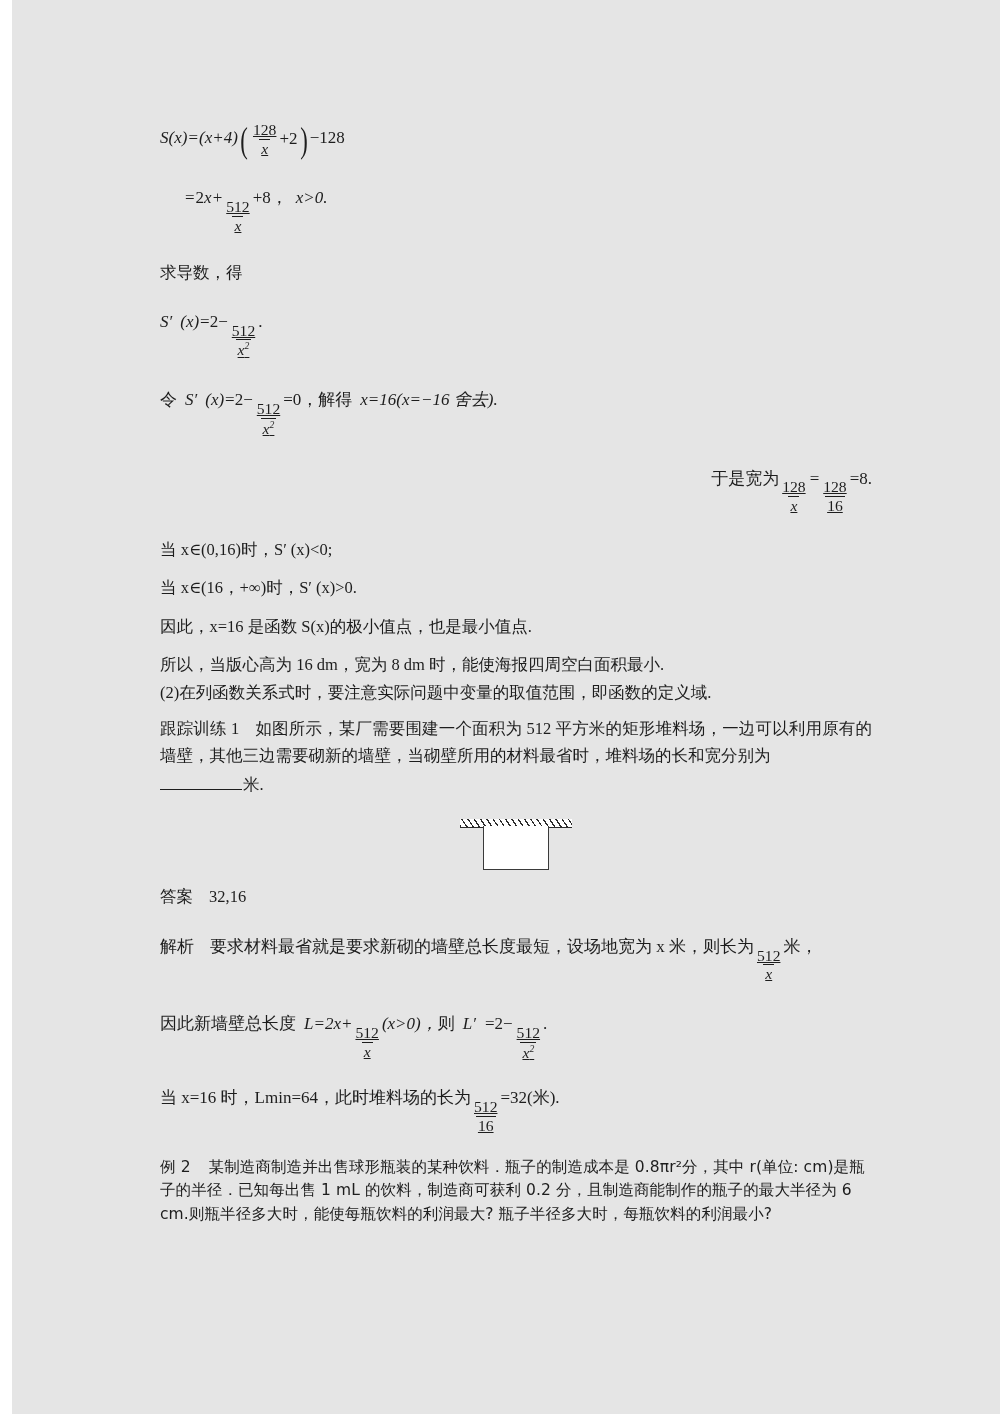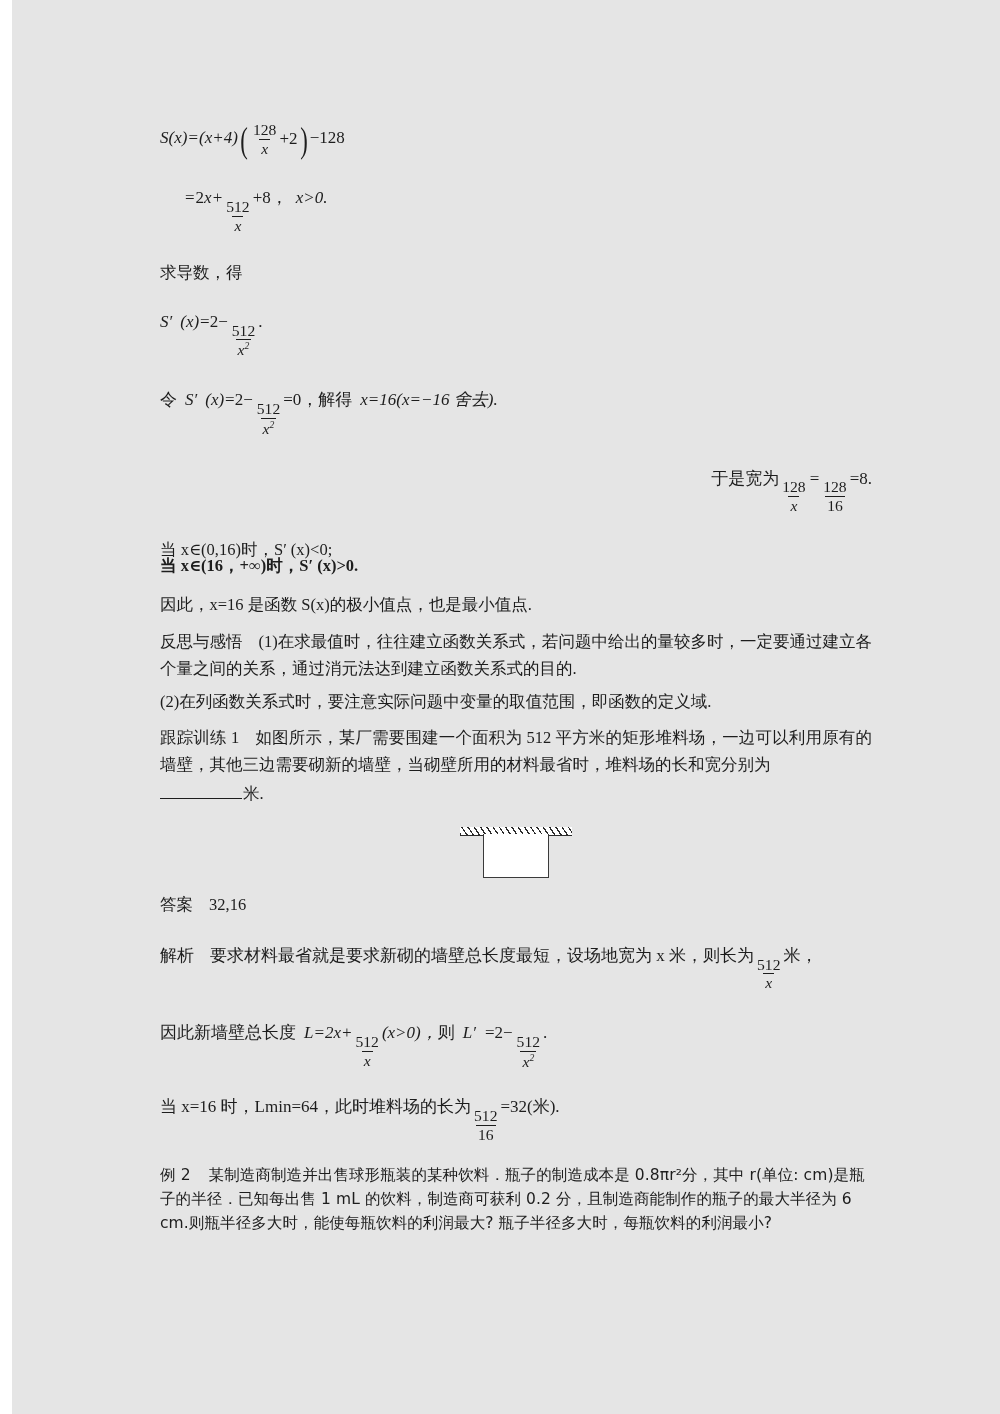--- a/index.html
+++ b/index.html
@@ -61,20 +61,21 @@
   .op { font-style: normal; padding: 0 1px; }
 
   
   .frac {
     display: inline-flex;
     flex-direction: column;
     align-items: center;
     vertical-align: -0.52em;
     margin: 0 1px;
     line-height: 1.0;
+    text-decoration: underline;
   }
   .frac .num {
     padding: 0 2px 1px 2px;
     font-size: 0.92em;
   }
   .frac .den {
     border-top: 1.2px solid #1d1d1d;
     padding: 1px 2px 0 2px;
     font-size: 0.92em;
   }
@@ -216,26 +217,24 @@
       <span>于是宽为</span><span class="frac">
           <span class="num mn">128</span>
           <span class="den mi">x</span>
         </span><span class="op">=</span><span class="frac">
           <span class="num mn">128</span>
           <span class="den mn">16</span>
         </span><span class="mn">=8.</span>
     </div>
 
     <div class="line" style="margin-top:28px;">当 x∈(0,16)时，S′ (x)&lt;0;</div>
-    <div class="line" style="font-weight:bold;">当 x∈(16，+∞)时，S′ (x)&gt;0.</div>
+    <div class="line" style="margin-top:22px;">当 x∈(16，+∞)时，S′ (x)&gt;0.</div>
     <div class="line" style="margin-top:22px;">因此，x=16 是函数 S(x)的极小值点，也是最小值点.</div>
-
-    <div class="para" style="margin-top:16px;">
-      <span>反思与感悟</span><span class="sp2"></span><span>(1)在求最值时，往往建立函数关系式，若问题中给出的量较多时，一定要通过建立各个量之间的关系，通过消元法达到建立函数关系式的目的.</span>
-    </div>
+    <div class="line" style="margin-top:22px;">所以，当版心高为 16 dm，宽为 8 dm 时，能使海报四周空白面积最小.</div>
+
     <div class="para" style="margin-top:6px;">
       <span>(2)在列函数关系式时，要注意实际问题中变量的取值范围，即函数的定义域.</span>
     </div>
 
     <div class="para" style="margin-top:10px;">
       <span>跟踪训练 1</span><span class="sp2"></span><span>如图所示，某厂需要围建一个面积为 512 平方米的矩形堆料场，一边可以利用原有的墙壁，其他三边需要砌新的墙壁，当砌壁所用的材料最省时，堆料场的长和宽分别为</span>
     </div>
     <div class="para" style="margin-top:2px;">
       <span class="blank"></span><span>米.</span>
     </div>

